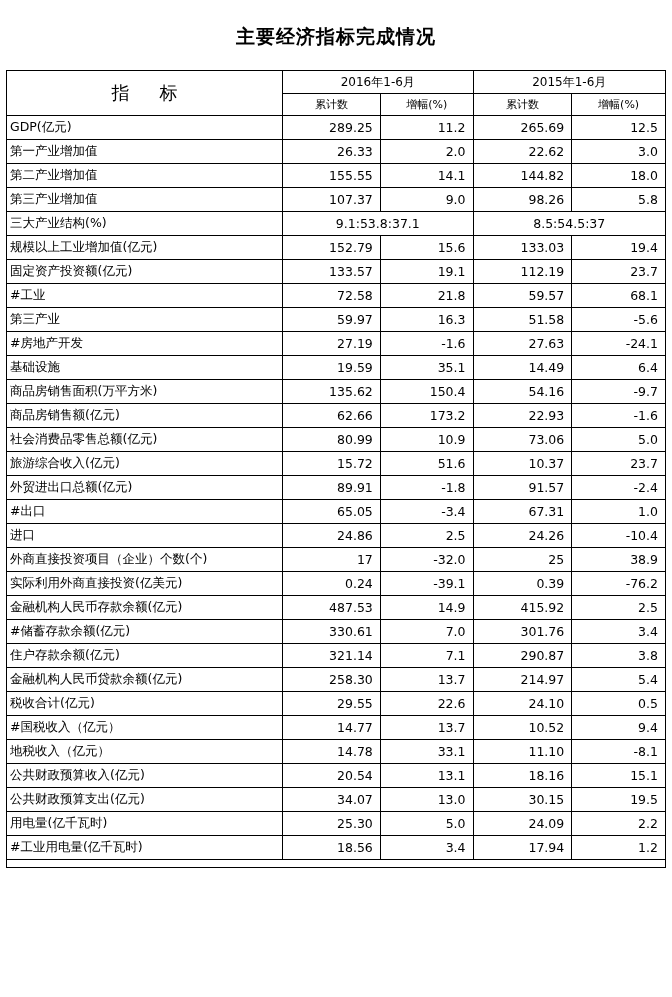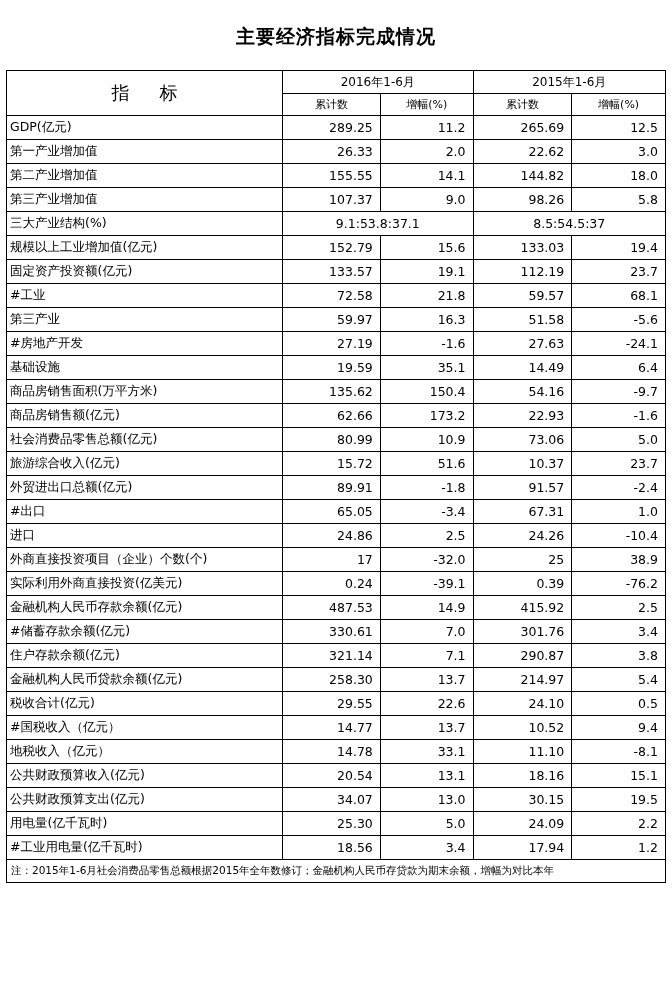--- a/index.html
+++ b/index.html
@@ -331,16 +331,15 @@
           <td class="label ind1">#工业用电量(亿千瓦时)</td>
           <td class="num">18.56</td>
           <td class="num">3.4</td>
           <td class="num">17.94</td>
           <td class="num">1.2</td>
         </tr>
       </tbody>
   </table>
 
   <div class="note">
-    <div>注：2015年1-6月社会消费品零售总额根据2015年全年数修订；金融机构人民币存贷款为期末余额，增幅为对比本年</div>
   </div>
 
 </div>
 
 </body></html>

